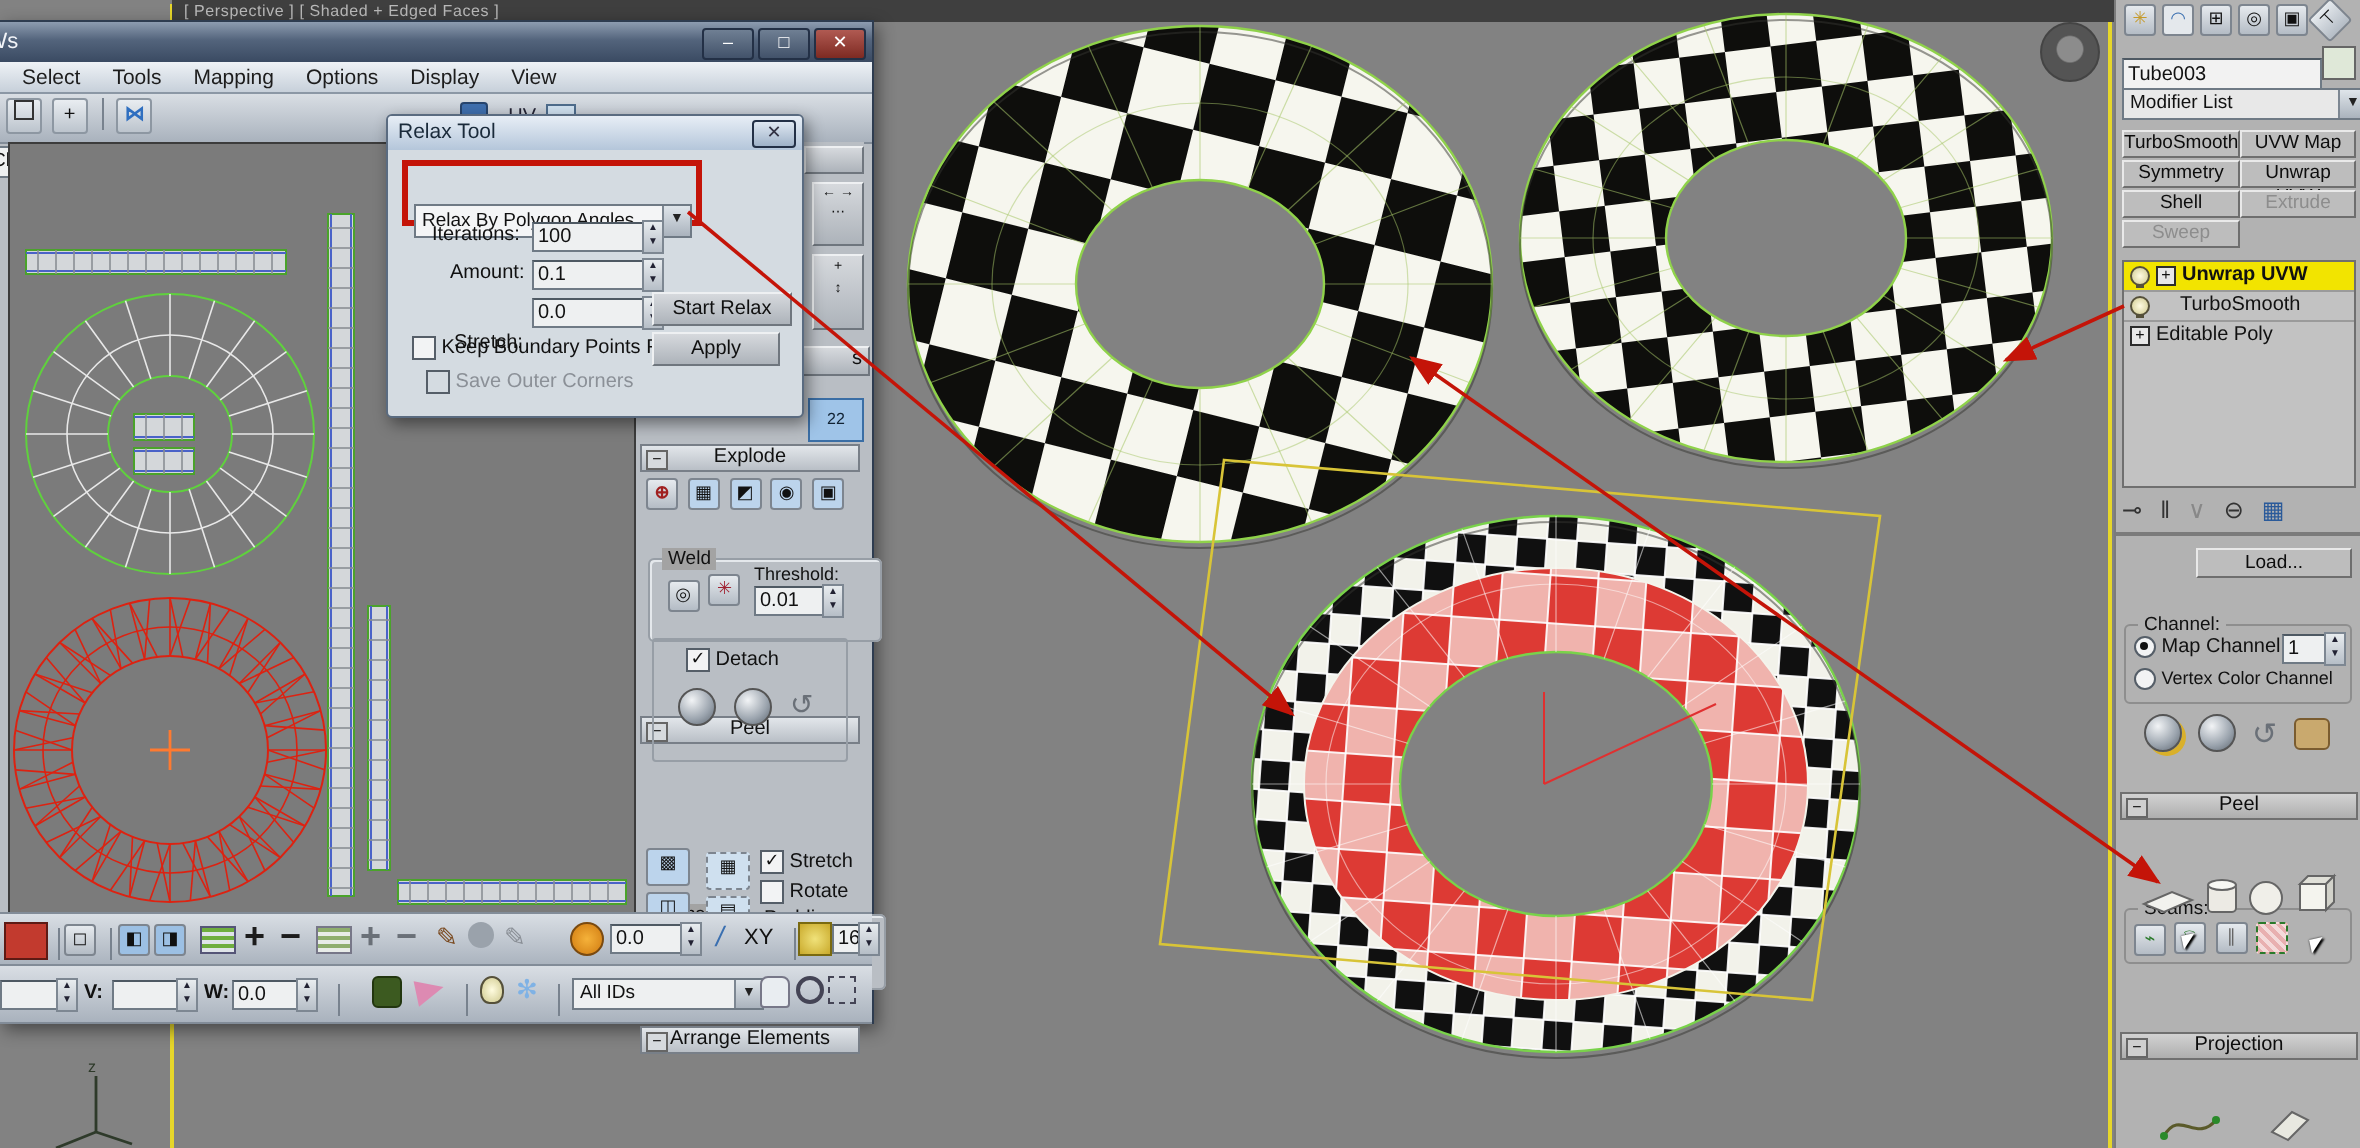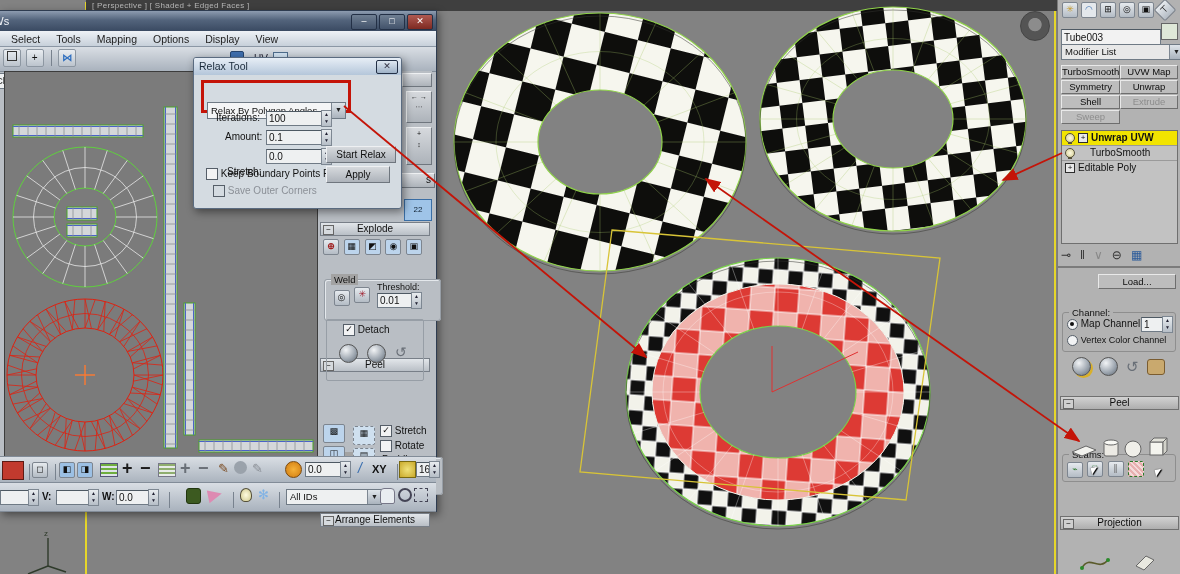--- a/index.html
+++ b/index.html
@@ -492,21 +492,21 @@
     <span class="abs" style="left:158px;top:6px;width:16px;height:12px;background:repeating-linear-gradient(#8fae6e 0 2px,#e8ece8 2px 4px);border:1px solid #778;"></span>
     <span class="abs" style="left:180px;top:1px;font-size:18px;font-weight:bold;color:#6a7078;">+</span>
     <span class="abs" style="left:198px;top:1px;font-size:18px;font-weight:bold;color:#6a7078;">−</span>
     <span class="abs" style="left:218px;top:4px;font-size:13px;color:#7a4a20;">✎</span>
     <span class="abs" style="left:234px;top:4px;width:13px;height:13px;border-radius:50%;background:#9aa2ab;"></span>
     <span class="abs" style="left:252px;top:4px;font-size:13px;color:#8a8f96;">✎</span>
     <span class="abs" style="left:285px;top:4px;width:15px;height:15px;border-radius:50%;background:radial-gradient(#f5b23a,#d07a10);border:1px solid #7a4a10;"></span>
     <span class="field abs" style="left:305px;top:5px;width:32px;"><span>0.0</span></span>
     <span class="spin abs" style="left:340px;top:4px;">▲<br>▼</span>
     <span class="abs" style="left:358px;top:3px;font-size:14px;color:#3a6fb0;font-style:italic;">/</span>
-    <span class="abs" style="left:372px;top:6px;font-weight:bold;font-size:11px;">XY</span>
+    <span class="abs" style="left:372px;top:6px;font-weight:normal;font-size:11px;">XY</span>
     <span class="sep abs" style="left:394px;top:5px;"></span>
     <span class="abs" style="left:399px;top:4px;width:15px;height:15px;background:radial-gradient(#f0e27a,#c9a92a);border:1px solid #7a6a10;"></span>
     <span class="field abs" style="left:416px;top:5px;width:13px;"><span>16</span></span>
     <span class="spin abs" style="left:429px;top:4px;">▲<br>▼</span>
   </div>
 
   <div class="toolbar abs" style="left:0;top:471px;width:436px;height:28px;border-top:1px solid #828c98;">
     <span class="field abs" style="left:0;top:7px;width:26px;"></span>
     <span class="spin abs" style="left:28px;top:6px;">▲<br>▼</span>
     <span class="abs" style="left:42px;top:8px;font-weight:bold;">V:</span>

